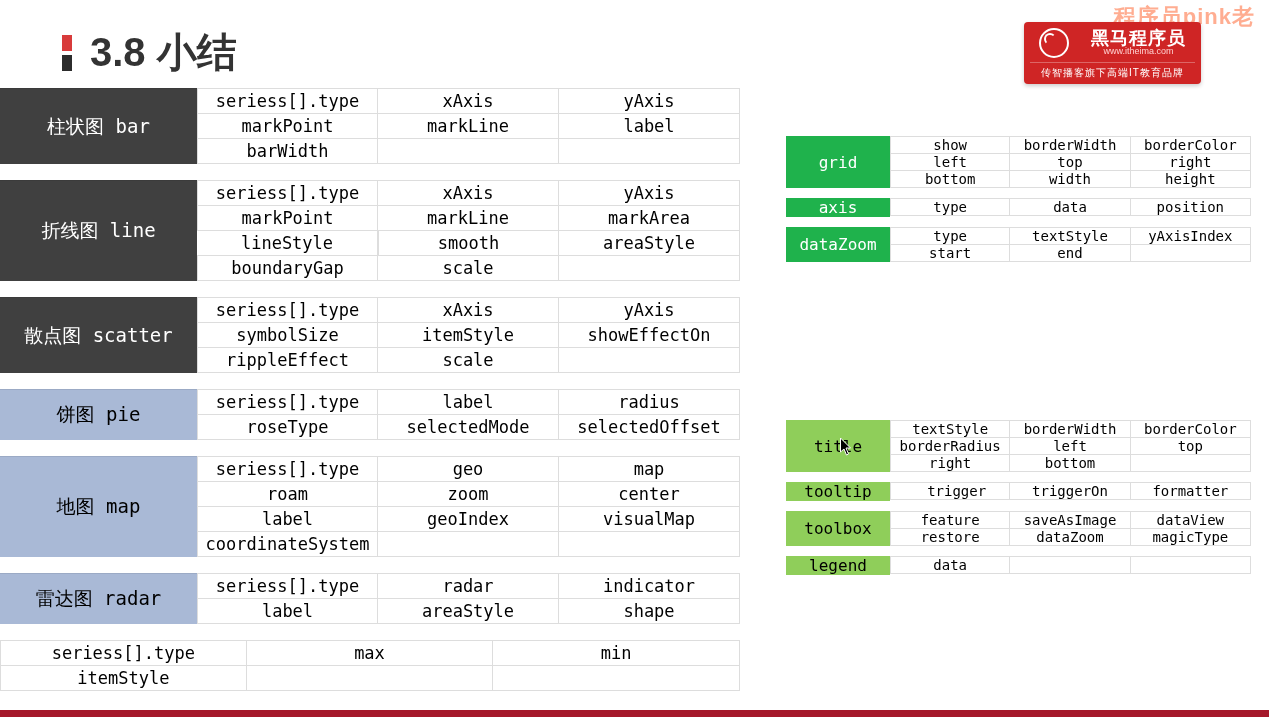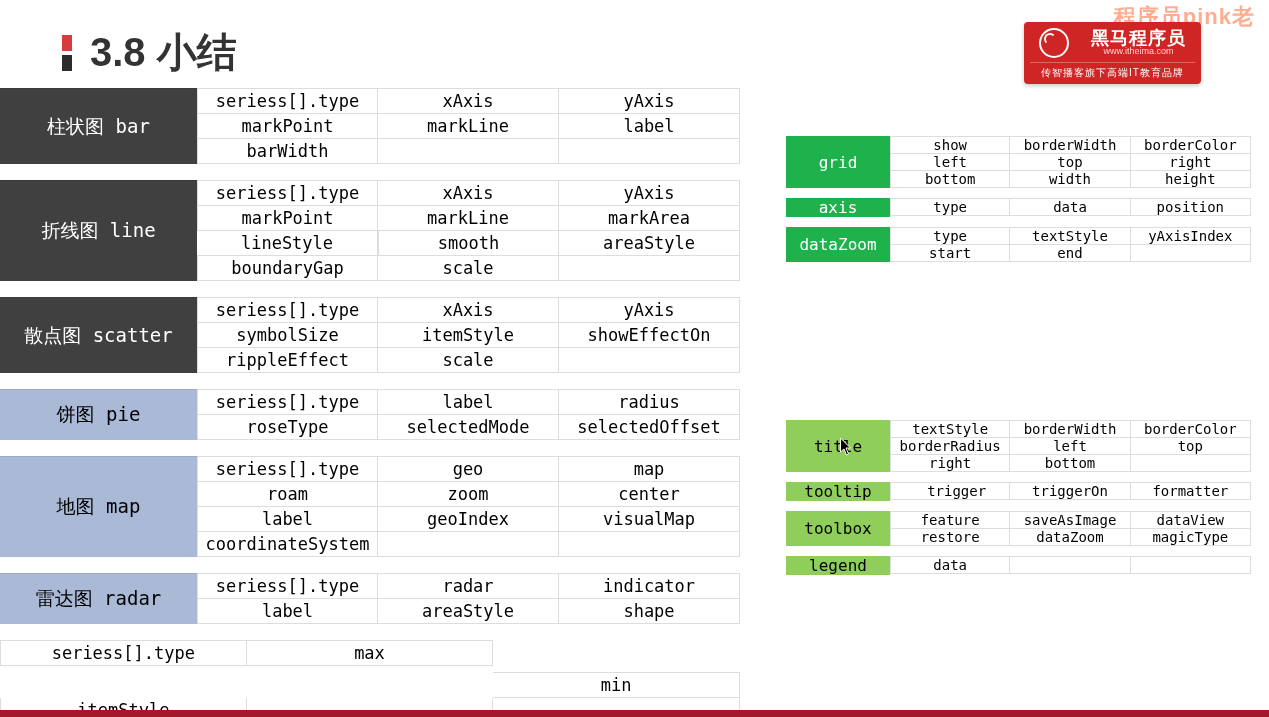--- a/index.html
+++ b/index.html
@@ -149,21 +149,21 @@
         <div class="cell toprow" style="border-top: 1px solid rgb(221, 221, 221);">indicator</div>
         <div class="cell" style="border-left: 1px solid rgb(221, 221, 221);">label</div>
         <div class="cell">areaStyle</div>
         <div class="cell">shape</div>
       </div>
     </div>
     <div class="chart-row">
       <div class="prop-grid">
         <div class="cell toprow" style="border-top: 1px solid rgb(221, 221, 221); border-left: 1px solid rgb(221, 221, 221);">seriess[].type</div>
         <div class="cell toprow" style="border-top: 1px solid rgb(221, 221, 221);">max</div>
-        <div class="cell toprow" style="border-top: 1px solid rgb(221, 221, 221); margin-top: 32px;">min</div>
+        <div class="cell toprow" style="border-top: 1px solid rgb(221, 221, 221);">min</div>
         <div class="cell" style="border-left: 1px solid rgb(221, 221, 221);">itemStyle</div>
         <div class="cell"></div>
         <div class="cell"></div>
       </div>
     </div>
   </div>
 <div class="right" id="rightA">
     <div class="rrow">
       <div class="rlab g1">grid</div>
       <div class="rgrid">

